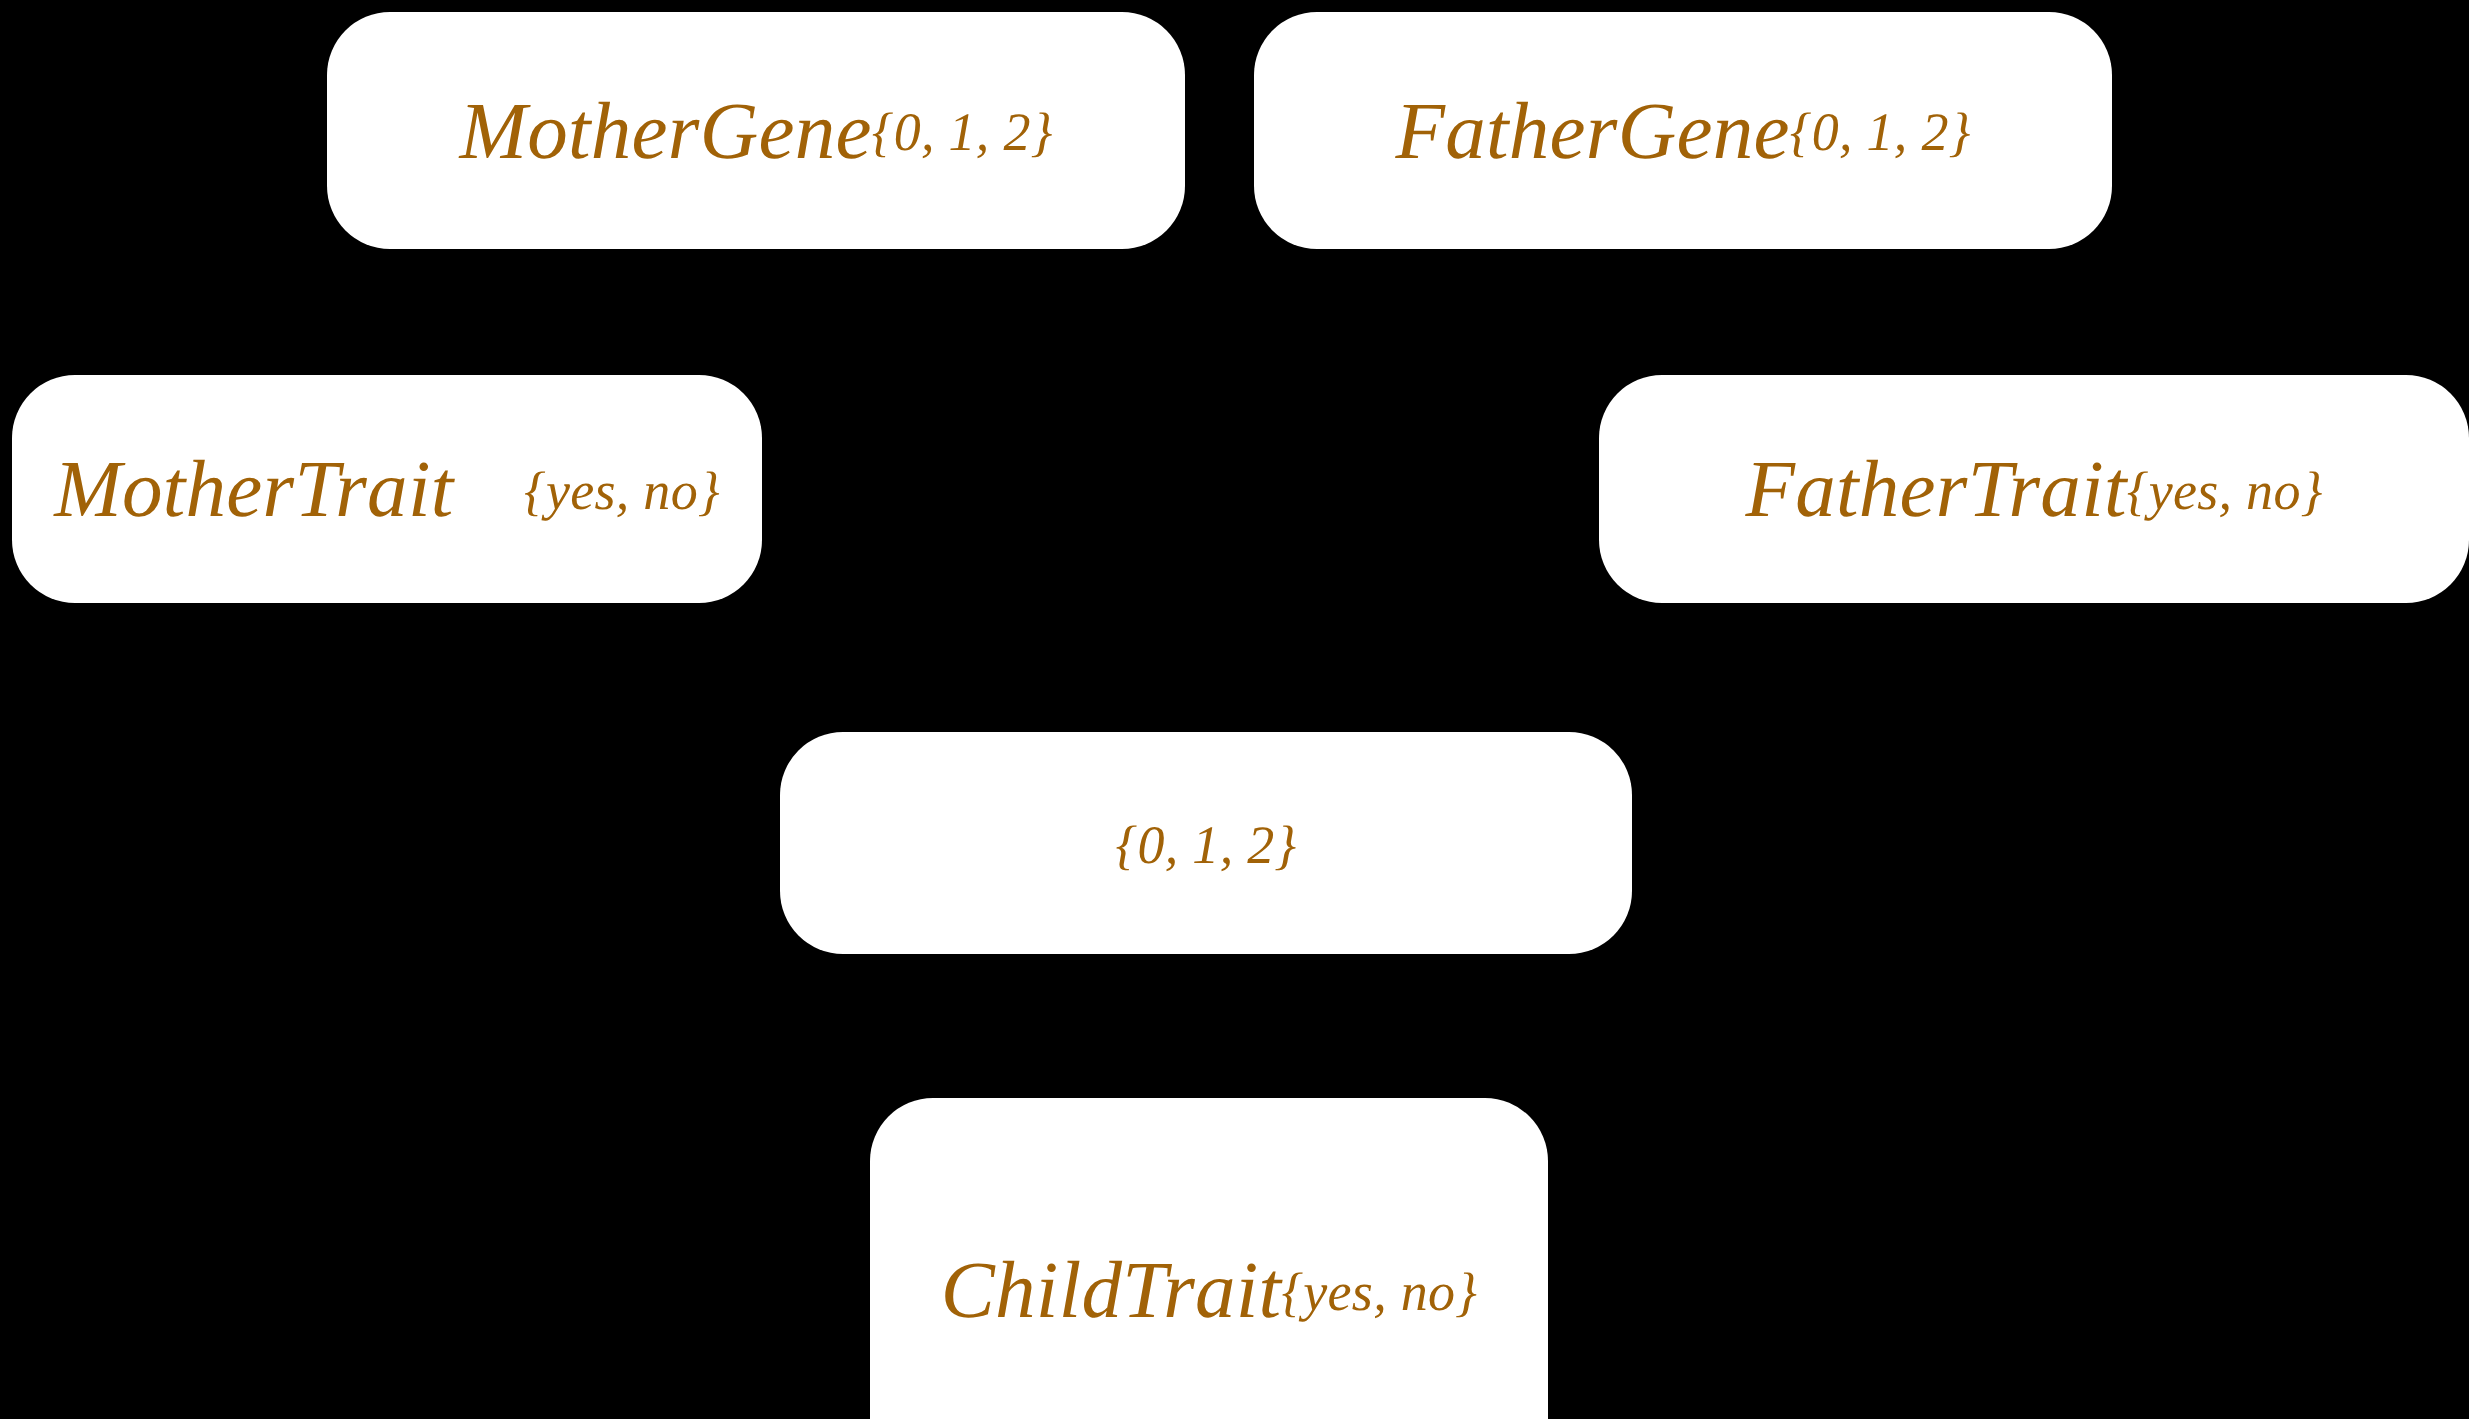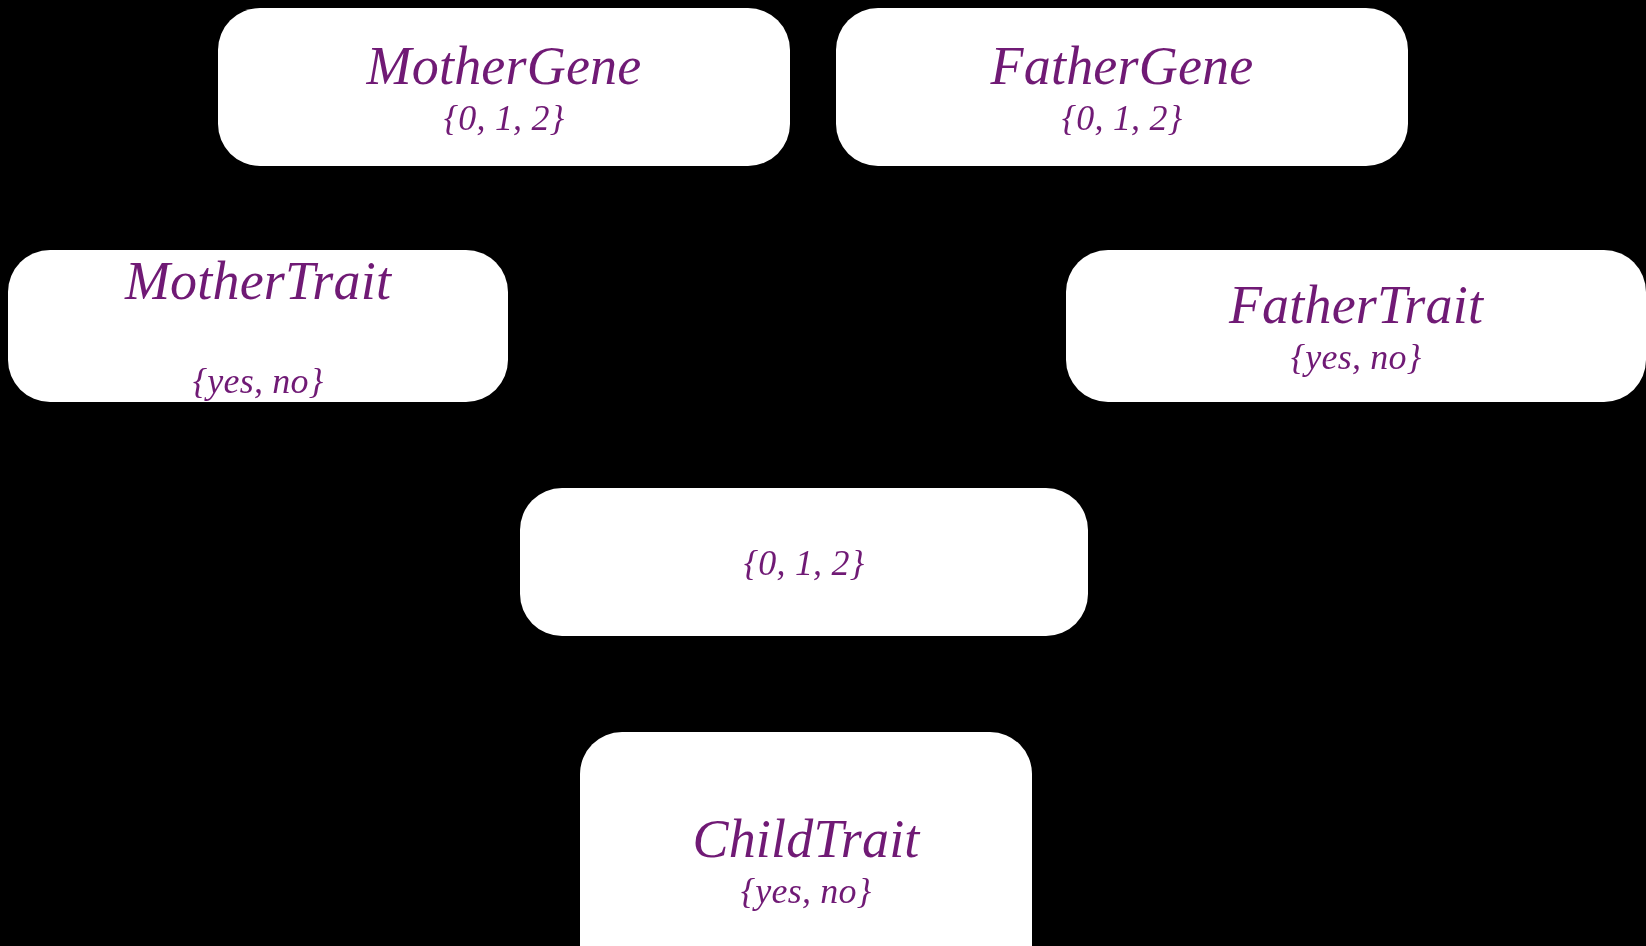--- a/index.html
+++ b/index.html
@@ -15,24 +15,24 @@
     background: #000000;
     overflow: hidden;
     font-family: "Liberation Serif", "DejaVu Serif", serif;
   }
   .node {
     position: absolute;
     box-sizing: border-box;
     background: #ffffff;
     border-radius: 42px;
     display: flex;
-    flex-direction: column;
+    flex-direction: row;
     align-items: center;
     justify-content: center;
-    color: #701a75;
+    color: #a16207;
     text-align: center;
     line-height: 1.12;
     overflow: hidden;
   }
   .node-name {
     font-style: italic;
     font-weight: 400;
     font-size: 54px;
     letter-spacing: 0.2px;
     white-space: nowrap;

